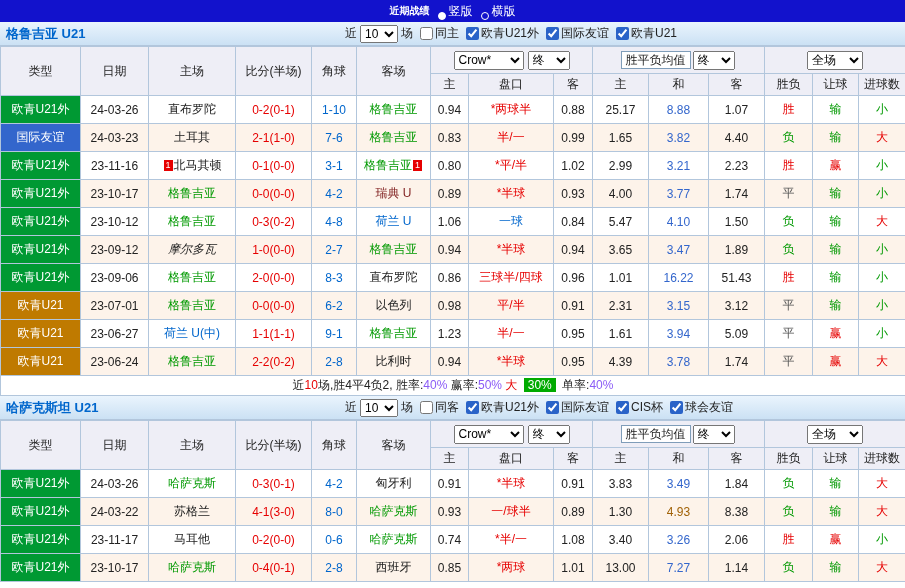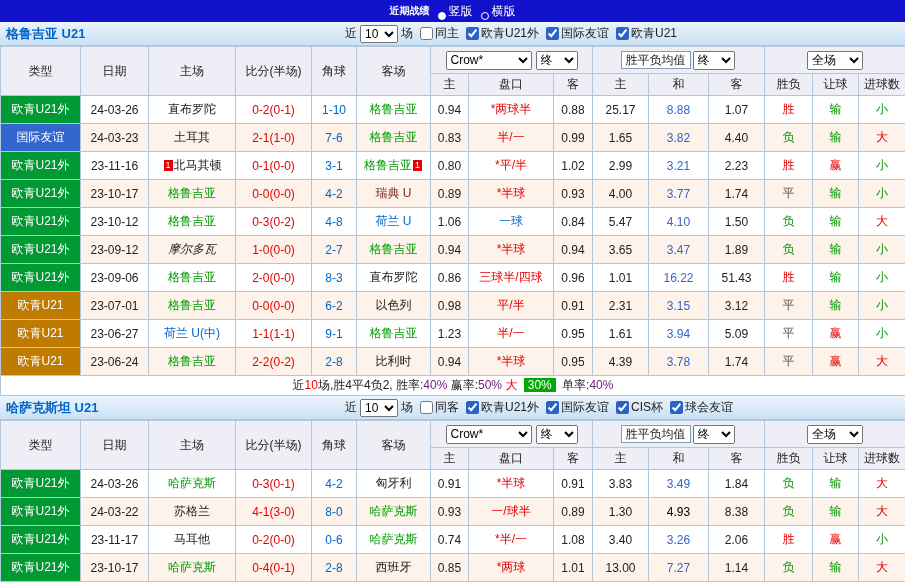--- a/index.html
+++ b/index.html
@@ -24,28 +24,28 @@
   .grid td{border:1px solid #b2c6dc;text-align:center;height:28px;padding:0;overflow:hidden;white-space:nowrap;color:#222;}
   .hrow1 td,.hrow2 td{background:#EEEEF6;}
   .hrow1 td{height:27px;}
   .hrow2 td{height:22px;}
   tr.alt td{background:#FDF3EA;}
   td.type{color:#fff;}
   td.score{color:#E60000;}
   td.corner{color:#0066CC;}
   .rbadge{display:inline-block;background:#E60000;color:#fff;font-size:9px;line-height:11px;height:11px;min-width:9px;padding:0 1px;margin:0 1px;vertical-align:1px;}
   .hsel{font-size:12px;height:19px;margin:0 2px;vertical-align:middle;}
-  .sel-company{width:86px;}
+  .sel-company{width:70px;}
   .sel-final{width:42px;}
   .sel-scope{width:56px;}
   .avg-box{display:inline-block;border:1px solid #7f9db9;background:#fff;height:18px;line-height:16px;padding:0 4px;font-size:12px;vertical-align:middle;}
   .sumrow td{height:20px;background:#fff;font-size:12px;}
   .sum-plain{color:#222;}
   .sum-red{color:#E60000;}
-  .sum-blue{color:#701a75;}
+  .sum-blue{color:#8b5cf6;}
   .sum-badge{background:#00AA00;color:#fff;padding:0 4px;margin:0 3px;display:inline-block;}
 </style>
 </head>
 <body>
 
 <div id="app">
   <div class="topbar">
     <span class="tb-title">近期战绩</span>
     <span class="tb-radio">
       <span class="rdot sel"></span>
@@ -387,21 +387,21 @@
             <td class="type" style="background: rgb(0, 153, 51);">欧青U21外</td>
             <td>24-03-22</td>
             <td><span style="color: rgb(34, 34, 34);">苏格兰</span></td>
             <td class="score">4-1(3-0)</td>
             <td class="corner">8-0</td>
             <td><span style="color: rgb(0, 153, 0);">哈萨克斯</span></td>
             <td>0.93</td>
             <td style="color: rgb(230, 0, 0);">一/球半</td>
             <td>0.89</td>
             <td>1.30</td>
-            <td style="color: #000000;">4.93</td>
+            <td style="color: #a16207;">4.93</td>
             <td>8.38</td>
             <td style="color: rgb(0, 153, 0);">负</td>
             <td style="color: rgb(0, 153, 0);">输</td>
             <td style="color: rgb(230, 0, 0);">大</td>
           </tr>
           <tr>
             <td class="type" style="background: rgb(0, 153, 51);">欧青U21外</td>
             <td>23-11-17</td>
             <td><span style="color: rgb(34, 34, 34);">马耳他</span></td>
             <td class="score">0-2(0-0)</td>

